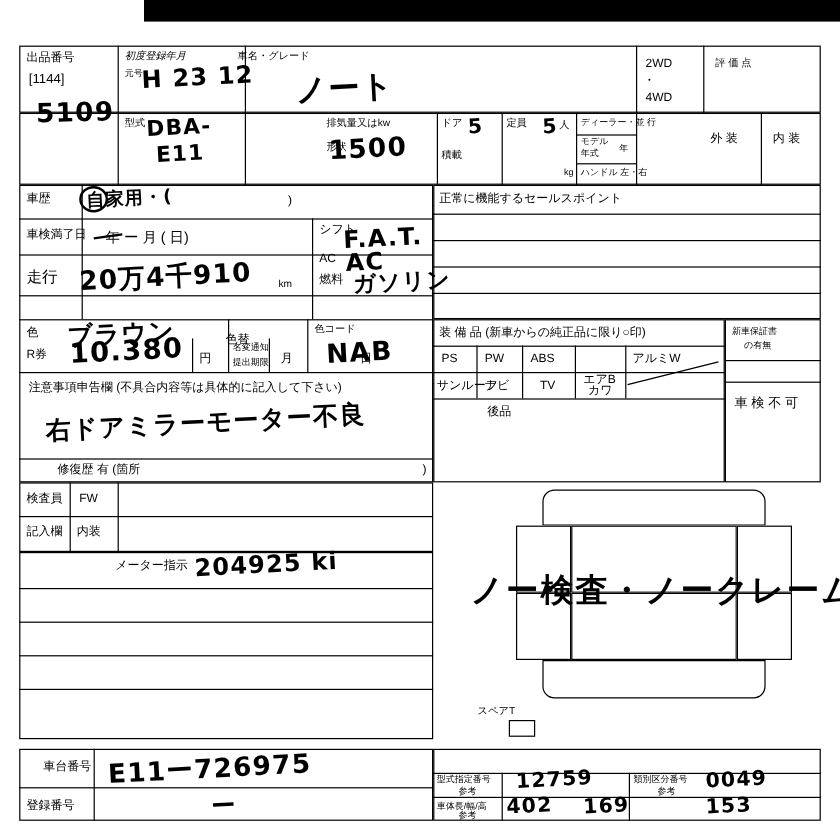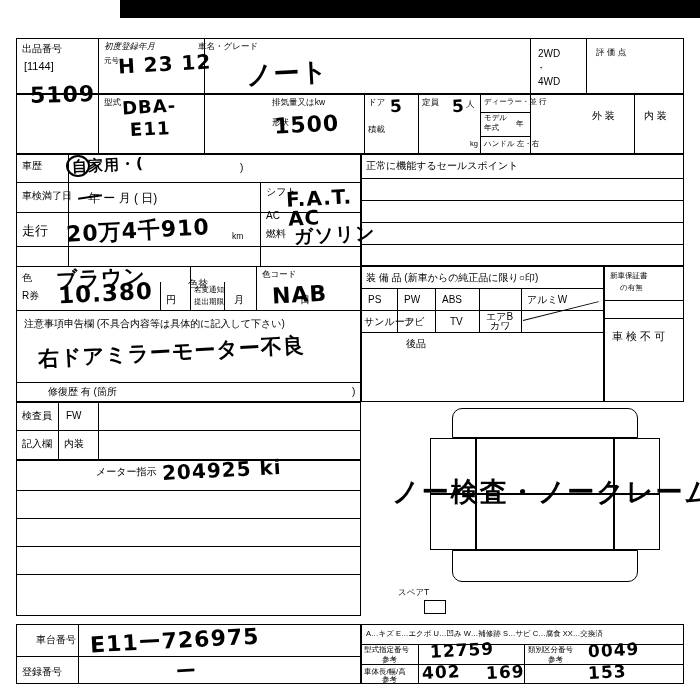--- a/index.html
+++ b/index.html
@@ -234,21 +234,20 @@
   <div class="lbl" style="left:36px;top:634px;">車台番号</div>
   <div class="hand" style="left:90px;top:626px;font-size:22px;">E11ー726975</div>
   <div class="lbl" style="left:22px;top:666px;font-family:Liberation Serif, serif;">登録番号</div>
   <div class="hand" style="left:176px;top:658px;font-size:20px;">ー</div>
 
   <div class="bx" style="left:361px;top:624px;width:323px;height:60px;"></div>
   <div class="hline" style="left:361px;top:644px;width:323px;"></div>
   <div class="hline" style="left:361px;top:664px;width:323px;"></div>
   <div class="vline" style="left:418px;top:644px;height:40px;"></div>
   <div class="vline" style="left:524px;top:644px;height:40px;"></div>
-  <div class="lbl xs" style="left:366px;top:630px;">A…キズ  E…エクボ  U…凹み  W…補修跡  S…サビ  C…腐食  XX…交換済</div>
   <div class="lbl xs" style="left:364px;top:646px;">型式指定番号</div>
   <div class="lbl xs" style="left:382px;top:656px;">参考</div>
   <div class="lbl xs" style="left:364px;top:668px;">車体長/幅/高</div>
   <div class="lbl xs" style="left:382px;top:676px;">参考</div>
   <div class="lbl xs" style="left:528px;top:646px;">類別区分番号</div>
   <div class="lbl xs" style="left:548px;top:656px;">参考</div>
   <div class="hand" style="left:430px;top:640px;font-size:17px;">12759</div>
   <div class="hand" style="left:588px;top:640px;font-size:17px;">0049</div>
   <div class="hand" style="left:422px;top:662px;font-size:17px;">402</div>
   <div class="hand" style="left:486px;top:662px;font-size:17px;">169</div>

